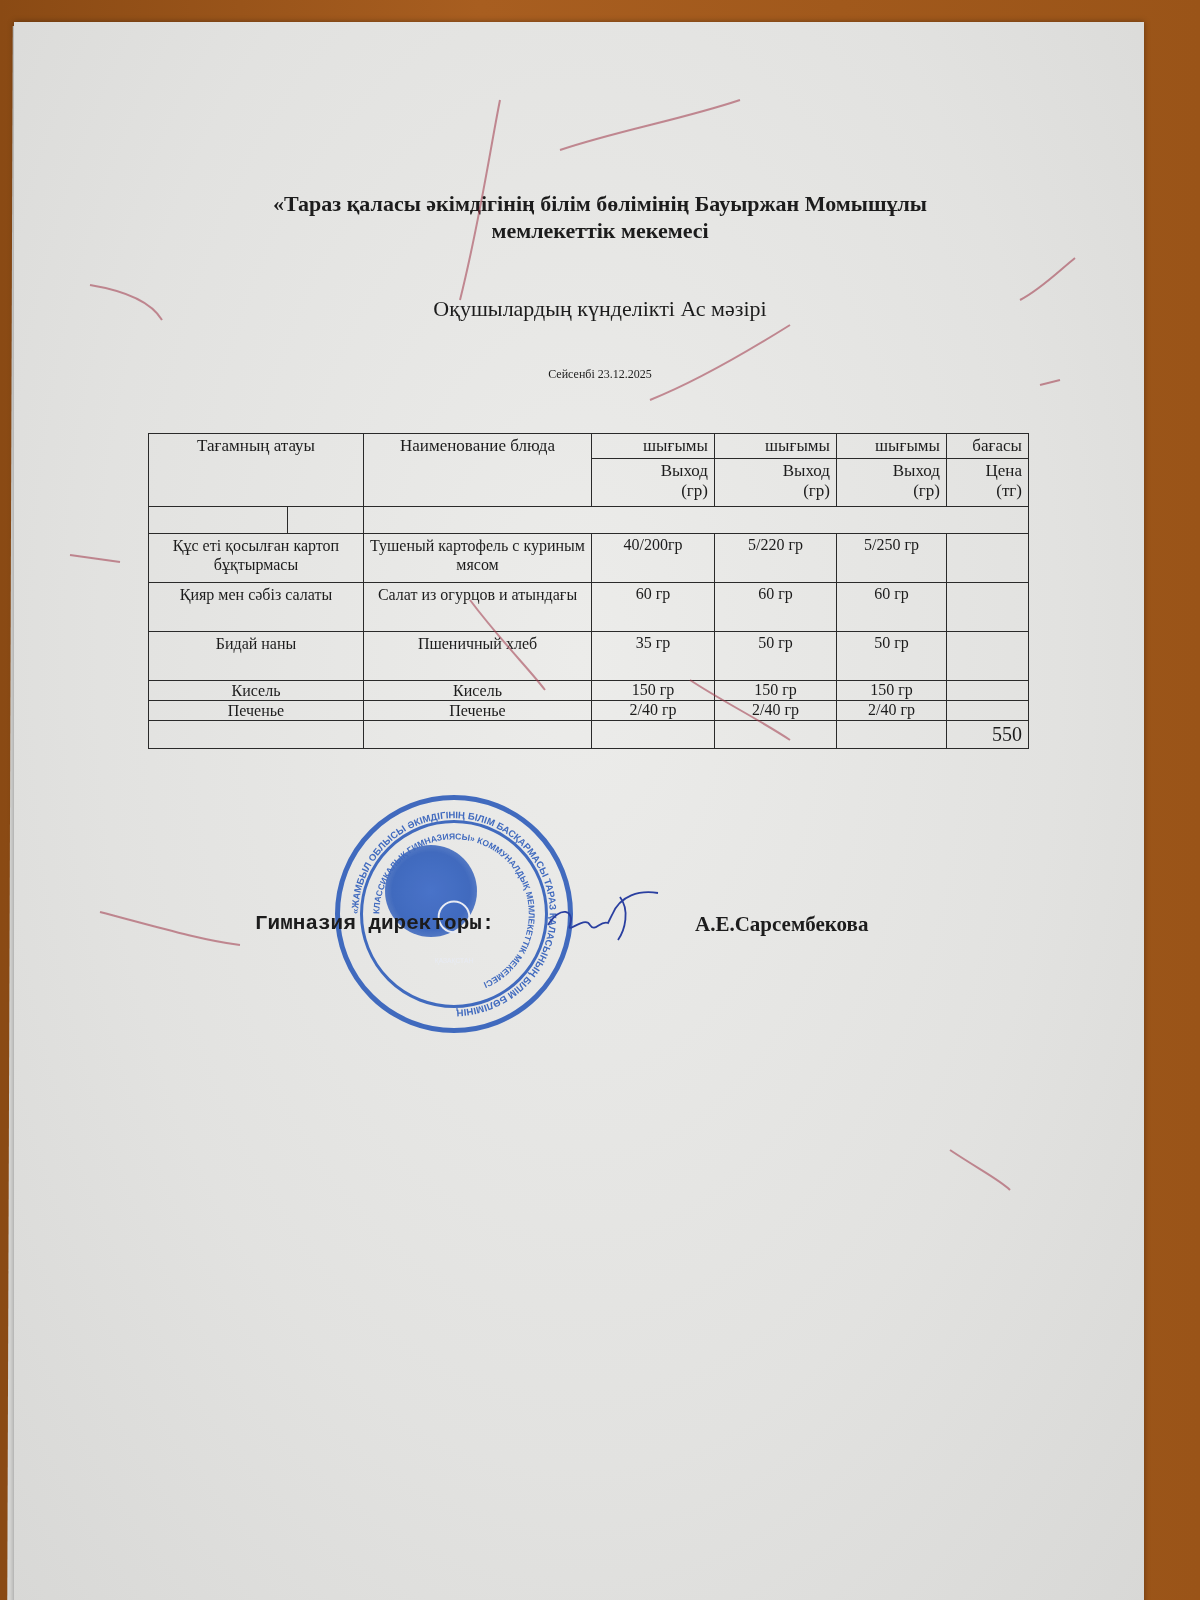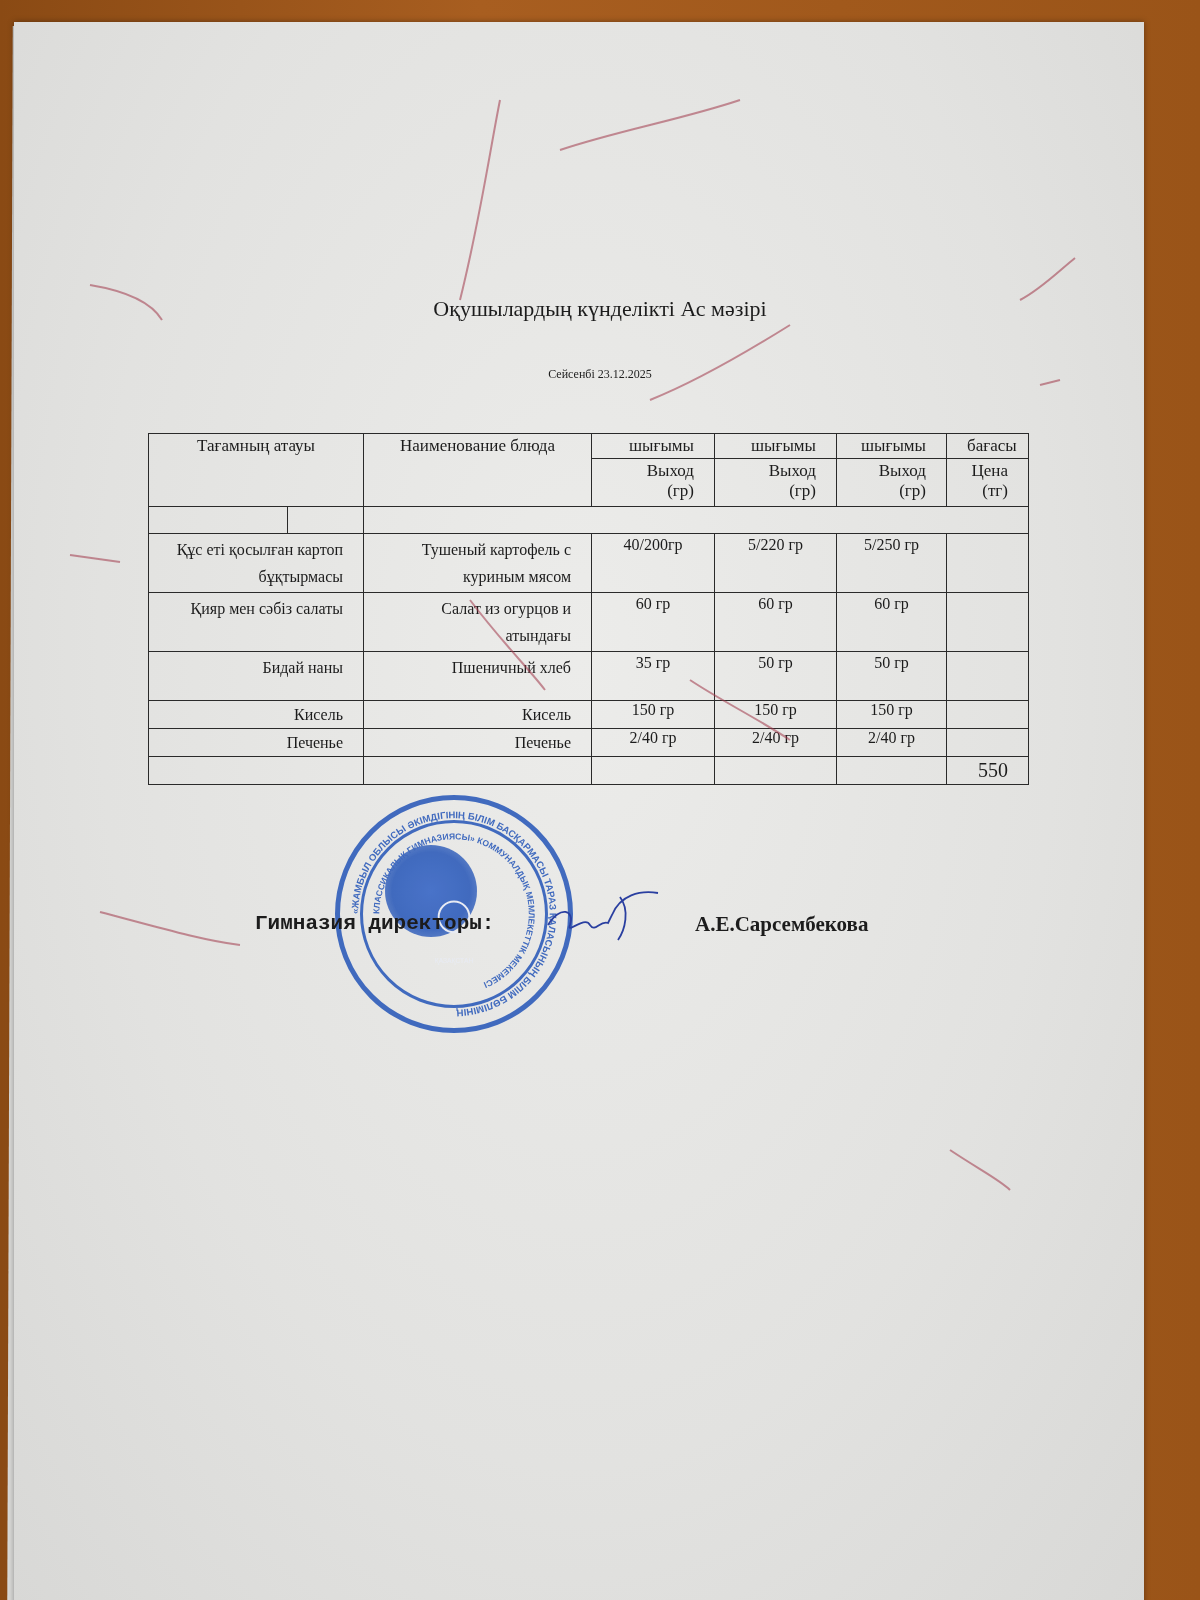--- a/index.html
+++ b/index.html
@@ -29,27 +29,27 @@
     }
     .date {
       position: absolute; left: 300px; top: 367px; width: 600px;
       text-align: center; font-size: 12px;
     }
     table.menu {
       position: absolute; left: 148px; top: 433px; width: 880px;
       border-collapse: collapse; font-size: 16px; table-layout: fixed;
     }
     table.menu td, table.menu th {
-      border: 1.5px solid #2a2a2a; padding: 2px 20px; vertical-align: top;
+      border: 1.5px solid #2a2a2a; padding: 2px 6px; vertical-align: top;
       font-weight: normal;
     }
     th.head-main { text-align: center; height: 68px; font-size: 17px; }
     th.head-sub { text-align: right; font-size: 17px; line-height: 20px; }
     td.num { text-align: center; }
-    td.name { text-align: right; line-height: 27px; }
+    td.name { text-align: center; line-height: 19px; }
     tr.tall td { height: 44px; }
     tr.thin td { height: 19px; padding-top: 0; padding-bottom: 0; }
     tr.empty td { height: 22px; }
     td.total { text-align: right; font-weight: bold; font-size: 20px; }
     .signature-row {
       position: absolute; left: 255px; top: 912px; width: 720px;
       font-weight: bold; font-size: 21px;
     }
     .sig-title { position: absolute; left: 0; top: 0; font-family: Liberation Mono, monospace; }
     .sig-name { position: absolute; left: 440px; top: 0; }
@@ -74,20 +74,22 @@
     }
     .scribble { position: absolute; pointer-events: none; }
   </style>
 </head>
 <body>
 
 <div class="paper-back"></div>
 <div class="paper"></div>
 
 <div class="header">
+  <div>«Тараз қаласы әкімдігінің білім бөлімінің Бауыржан Момышұлы</div>
+  <div>мемлекеттік мекемесі</div>
 </div>
 
 <div class="subtitle">Оқушылардың күнделікті Ас мәзірі</div>
 <div class="date">Сейсенбі 23.12.2025</div>
 
 <table class="menu">
   <colgroup>
     <col style="width:139px">
       <col style="width:76px">
       <col style="width:228px">

